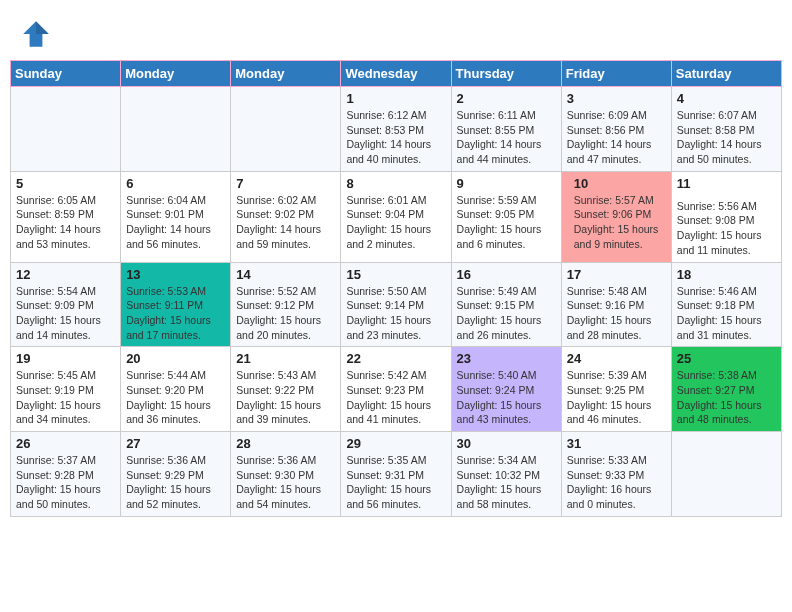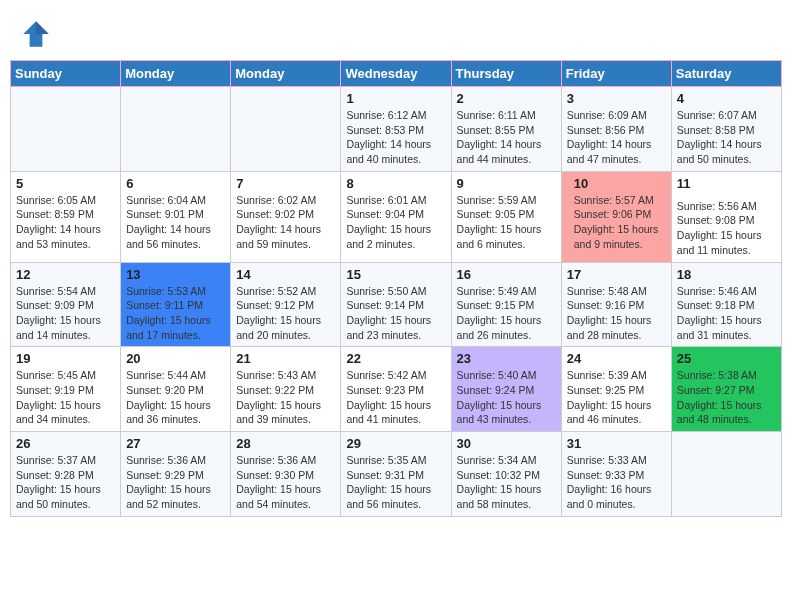--- a/index.html
+++ b/index.html
@@ -215,21 +215,21 @@
         </td>
       </tr>
       <tr>
         <td style="background: rgb(245, 248, 252);">
           <span class="day-num">12</span>
           <div class="day-info" style="white-space: pre-line;">Sunrise: 5:54 AM
 Sunset: 9:09 PM
 Daylight: 15 hours
 and 14 minutes.</div>
         </td>
-        <td style="background: #3b82f6; margin-left: 28px;">
+        <td style="background: #14b8a6; margin-left: 28px;">
           <span class="day-num">13</span>
           <div class="day-info" style="white-space: pre-line;">Sunrise: 5:53 AM
 Sunset: 9:11 PM
 Daylight: 15 hours
 and 17 minutes.</div>
         </td>
         <td style="background: rgb(245, 248, 252);">
           <span class="day-num">14</span>
           <div class="day-info" style="white-space: pre-line;">Sunrise: 5:52 AM
 Sunset: 9:12 PM

